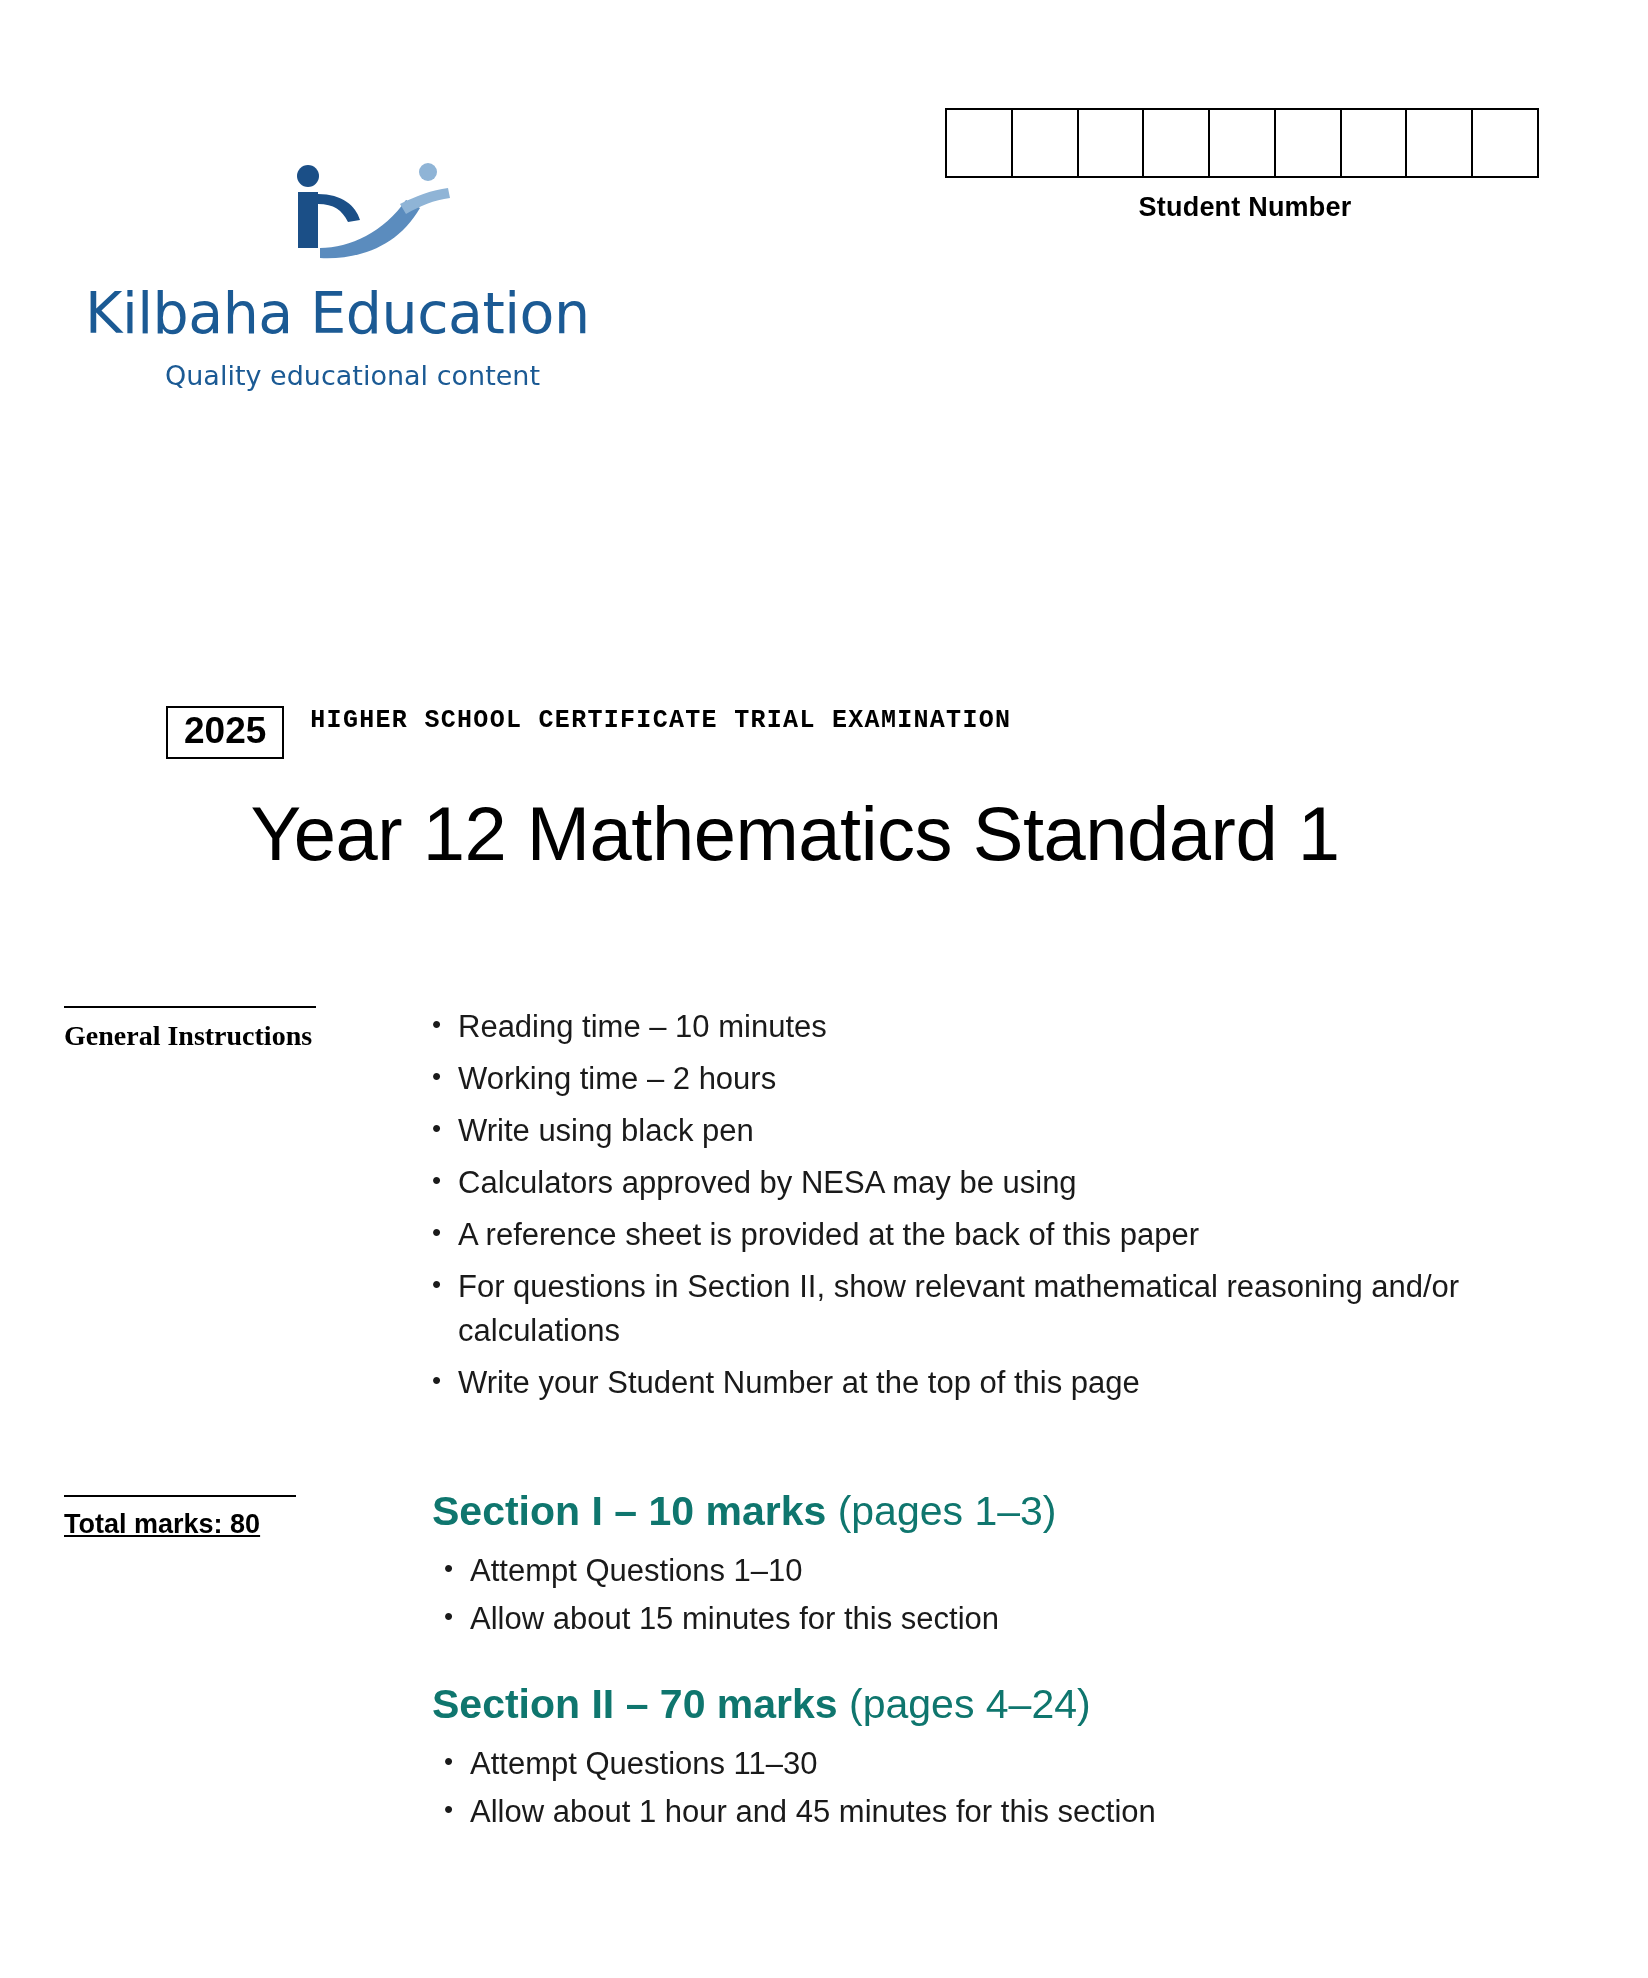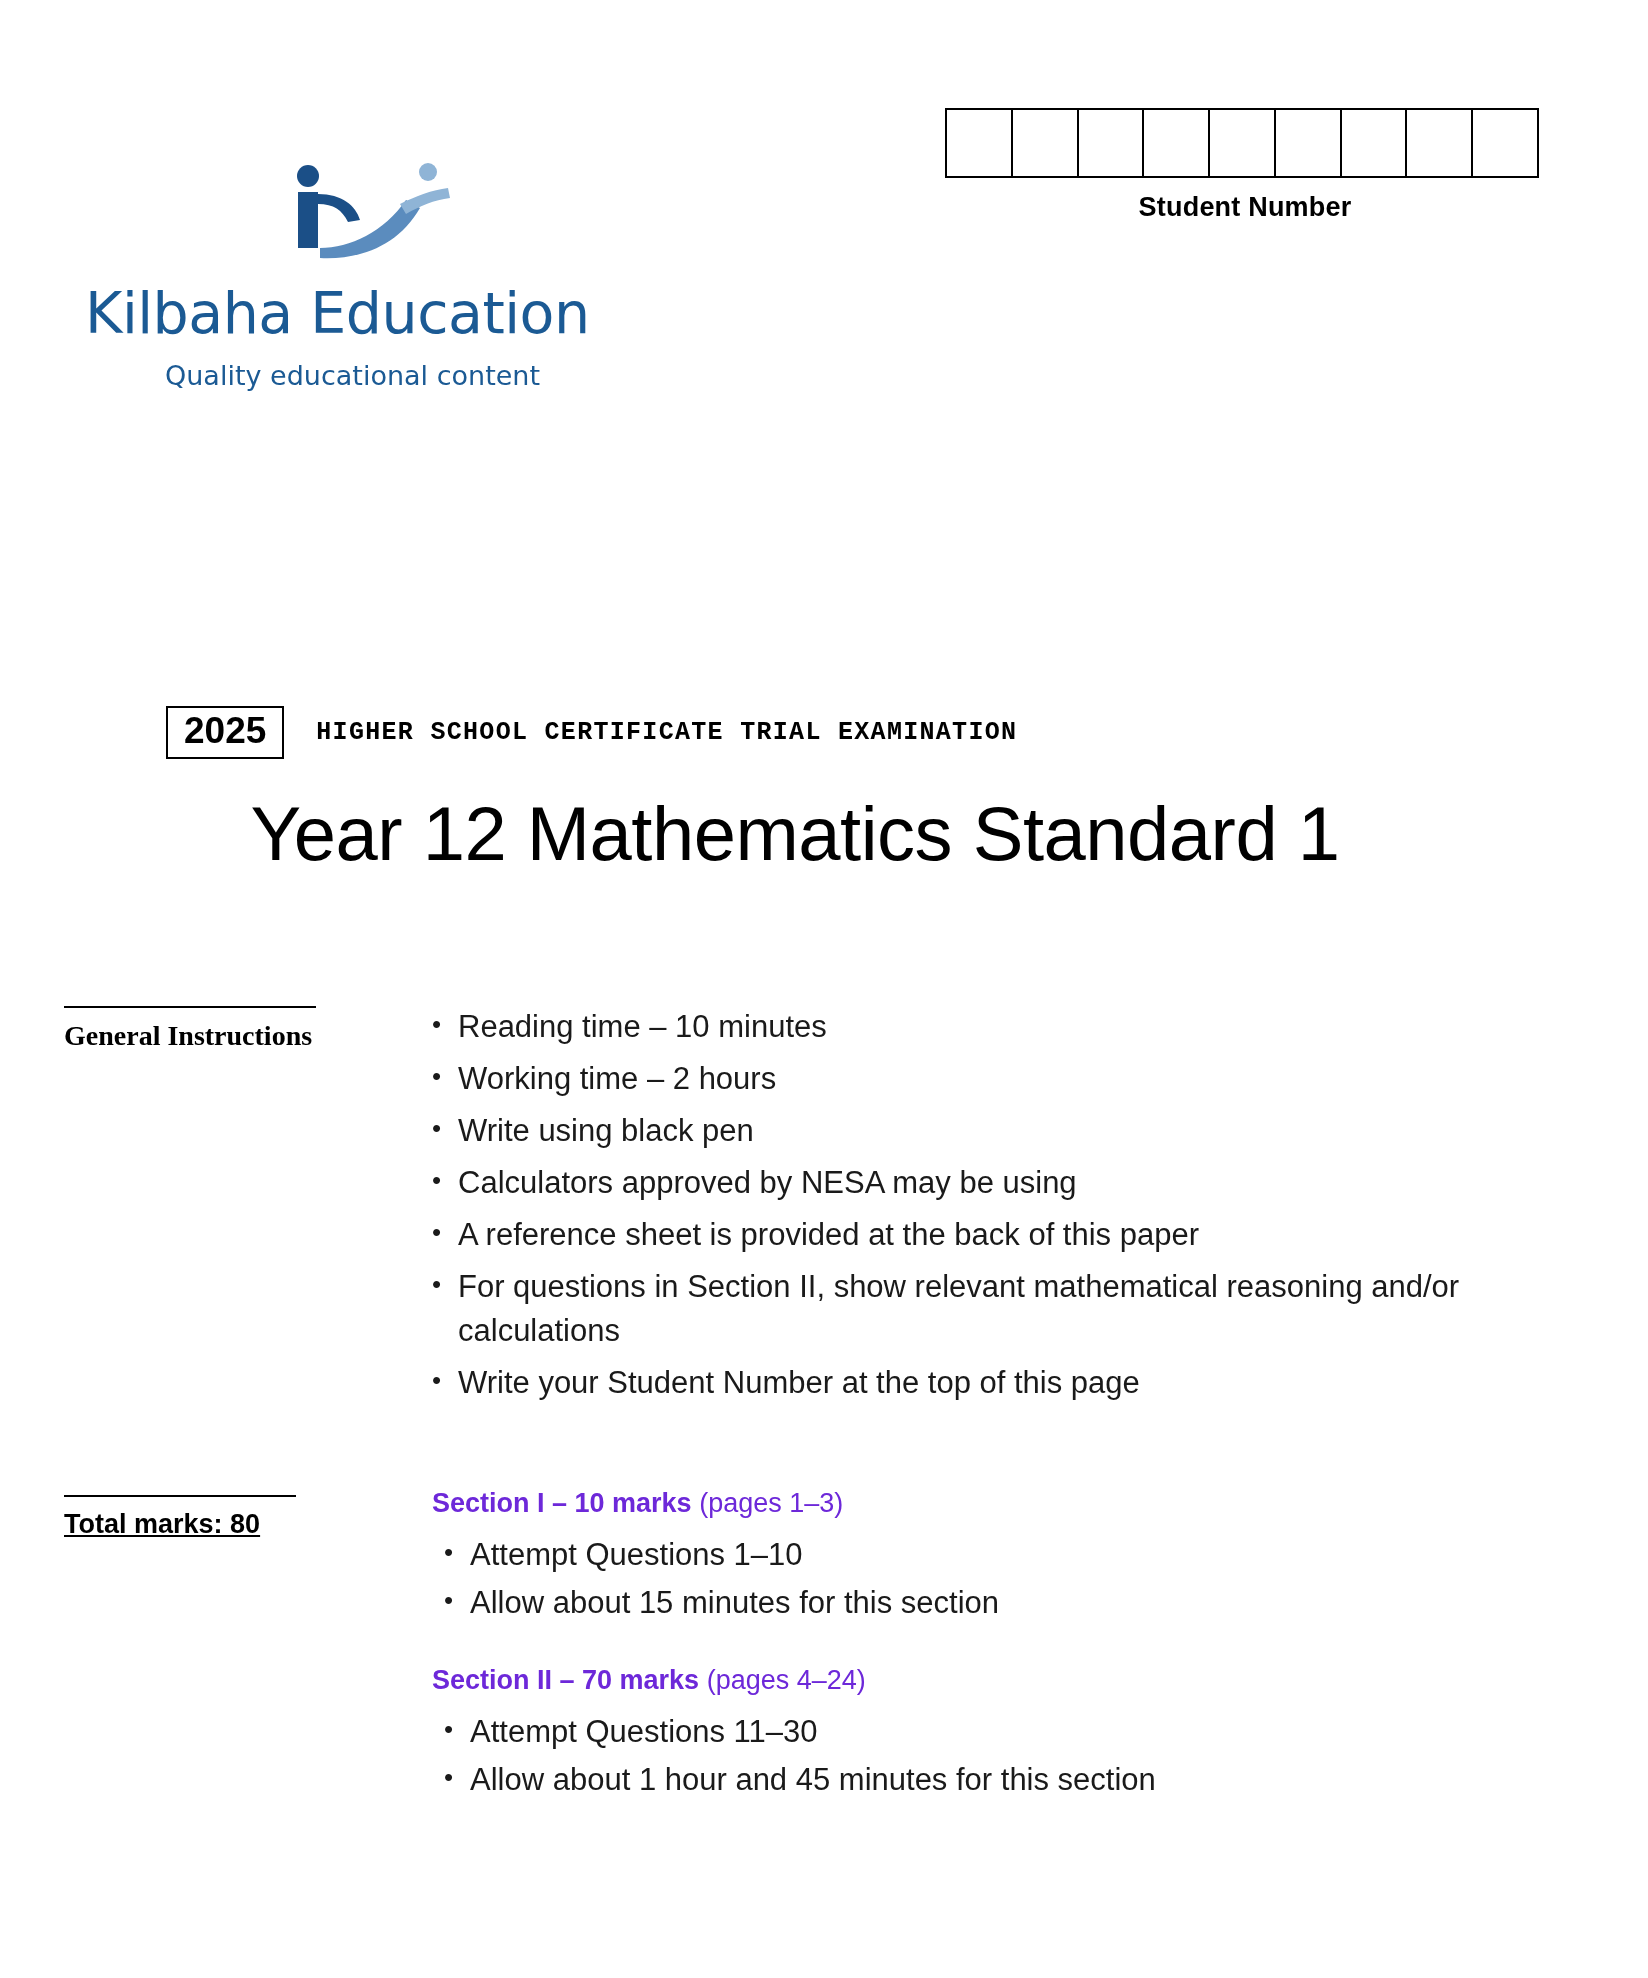--- a/index.html
+++ b/index.html
@@ -73,22 +73,20 @@
     margin-top: 14px;
     margin-left: 80px;
   }
 
   
   #exam-header {
     position: absolute;
     top: 706px;
     left: 166px;
     display: flex;
-    align-items: center;
-    gap: 6px;
   }
   #exam-year {
     border: 2px solid #000;
     font-size: 37px;
     font-weight: bold;
     padding: 4px 16px 6px 16px;
     line-height: 1.05;
     font-family: "Liberation Sans", sans-serif;
   }
   #exam-subtitle {
@@ -156,23 +154,23 @@
   }
   .bullet-text { flex: 1; }
 
   #sections-block {
     position: absolute;
     top: 1488px;
     left: 432px;
     width: 1130px;
   }
   .section-heading {
-    font-size: 27px;
+    font-size: 41px;
     margin-bottom: 14px;
-    color: #6d28d9;
+    color: #0f766e;
   }
   .section-heading b { font-weight: bold; }
   .section-list { margin-bottom: 40px; }
   .section-list .bullet-row {
     margin-left: 12px;
     margin-bottom: 4px;
   }
 </style>
 </head>
 <body>

